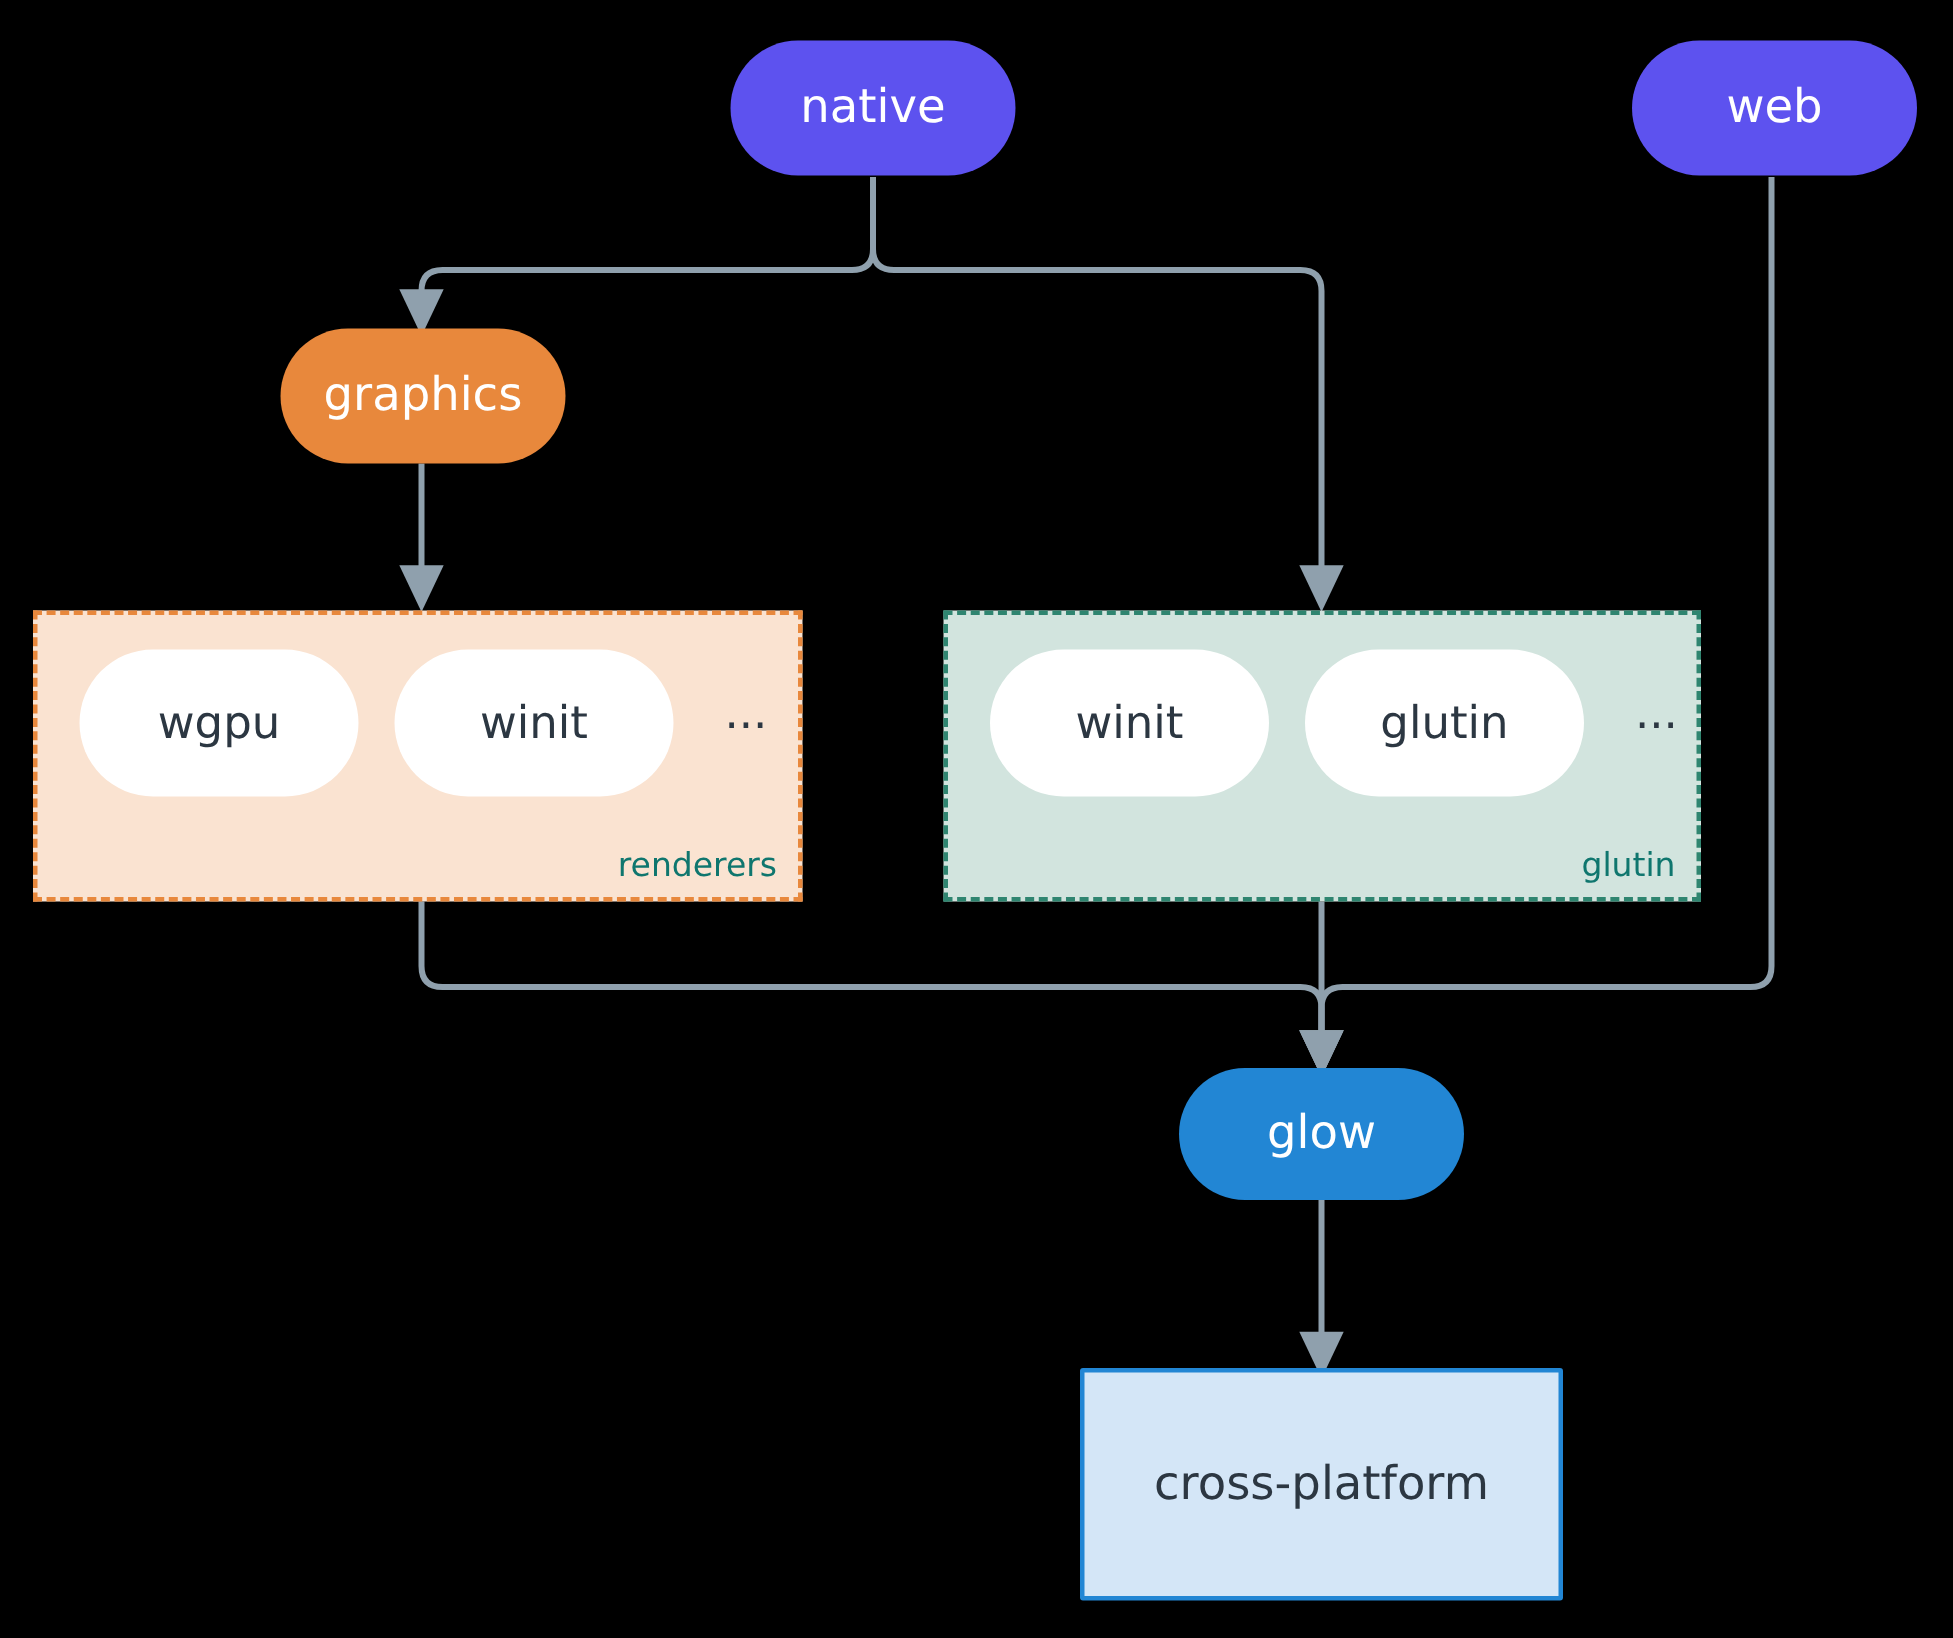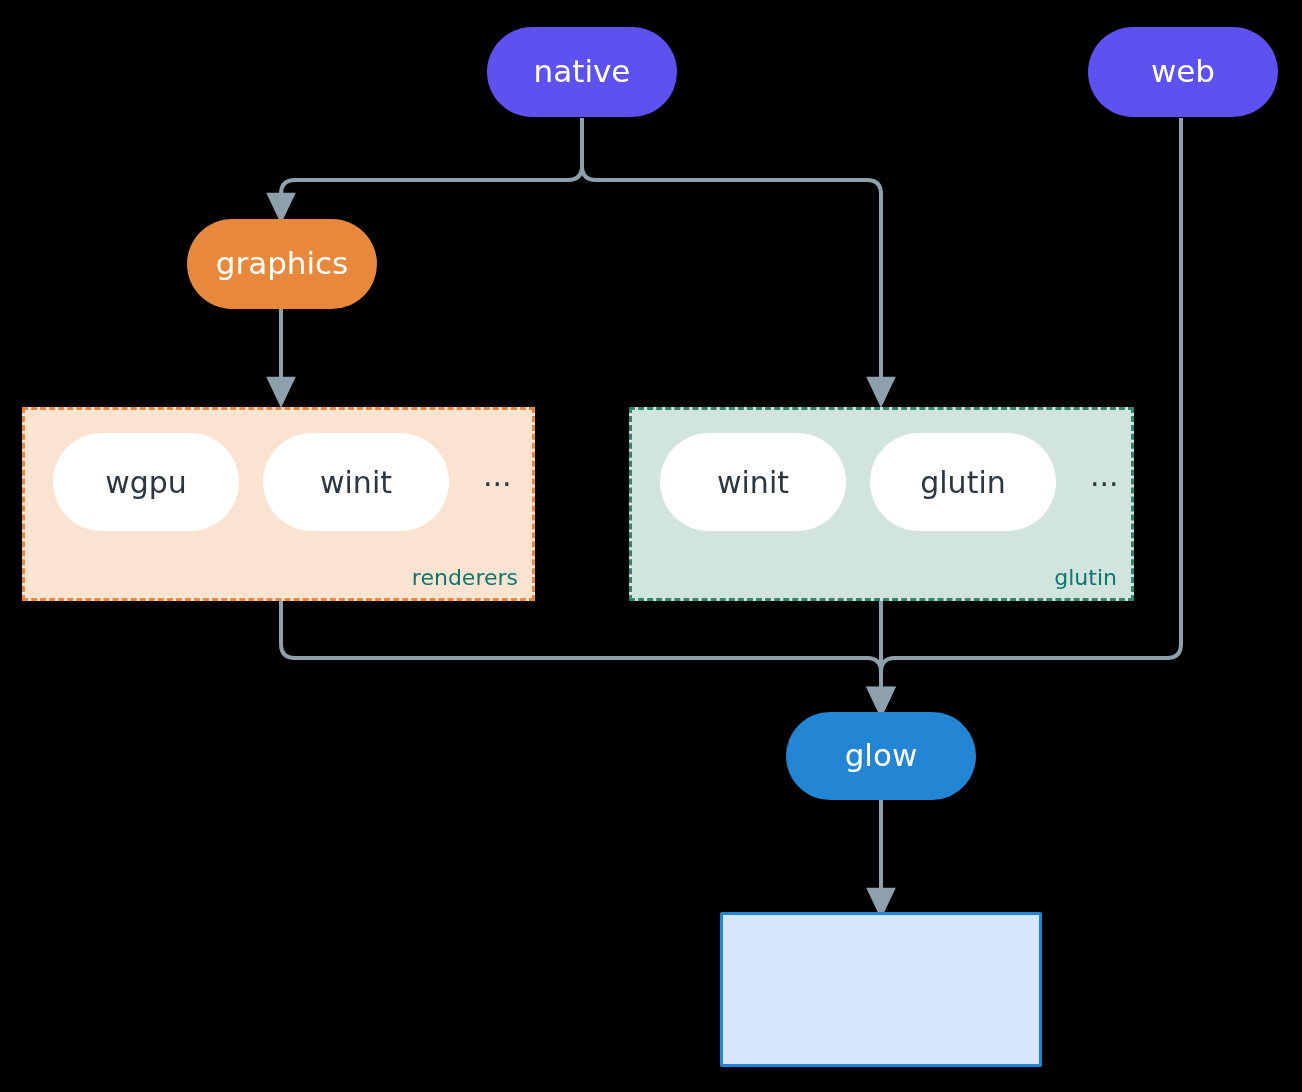--- a/index.html
+++ b/index.html
@@ -192,15 +192,16 @@
       <span class="ellipsis">...</span>
     </div>
     <span class="group-label">glutin</span>
   </div>
 
   <div class="node pill-node" id="node-iced">
     <span>glow</span>
   </div>
 
   <div class="node" id="node-application">
+    <span class="line">cross-platform</span>
   </div>
 
 </div>
 
 </body></html>

